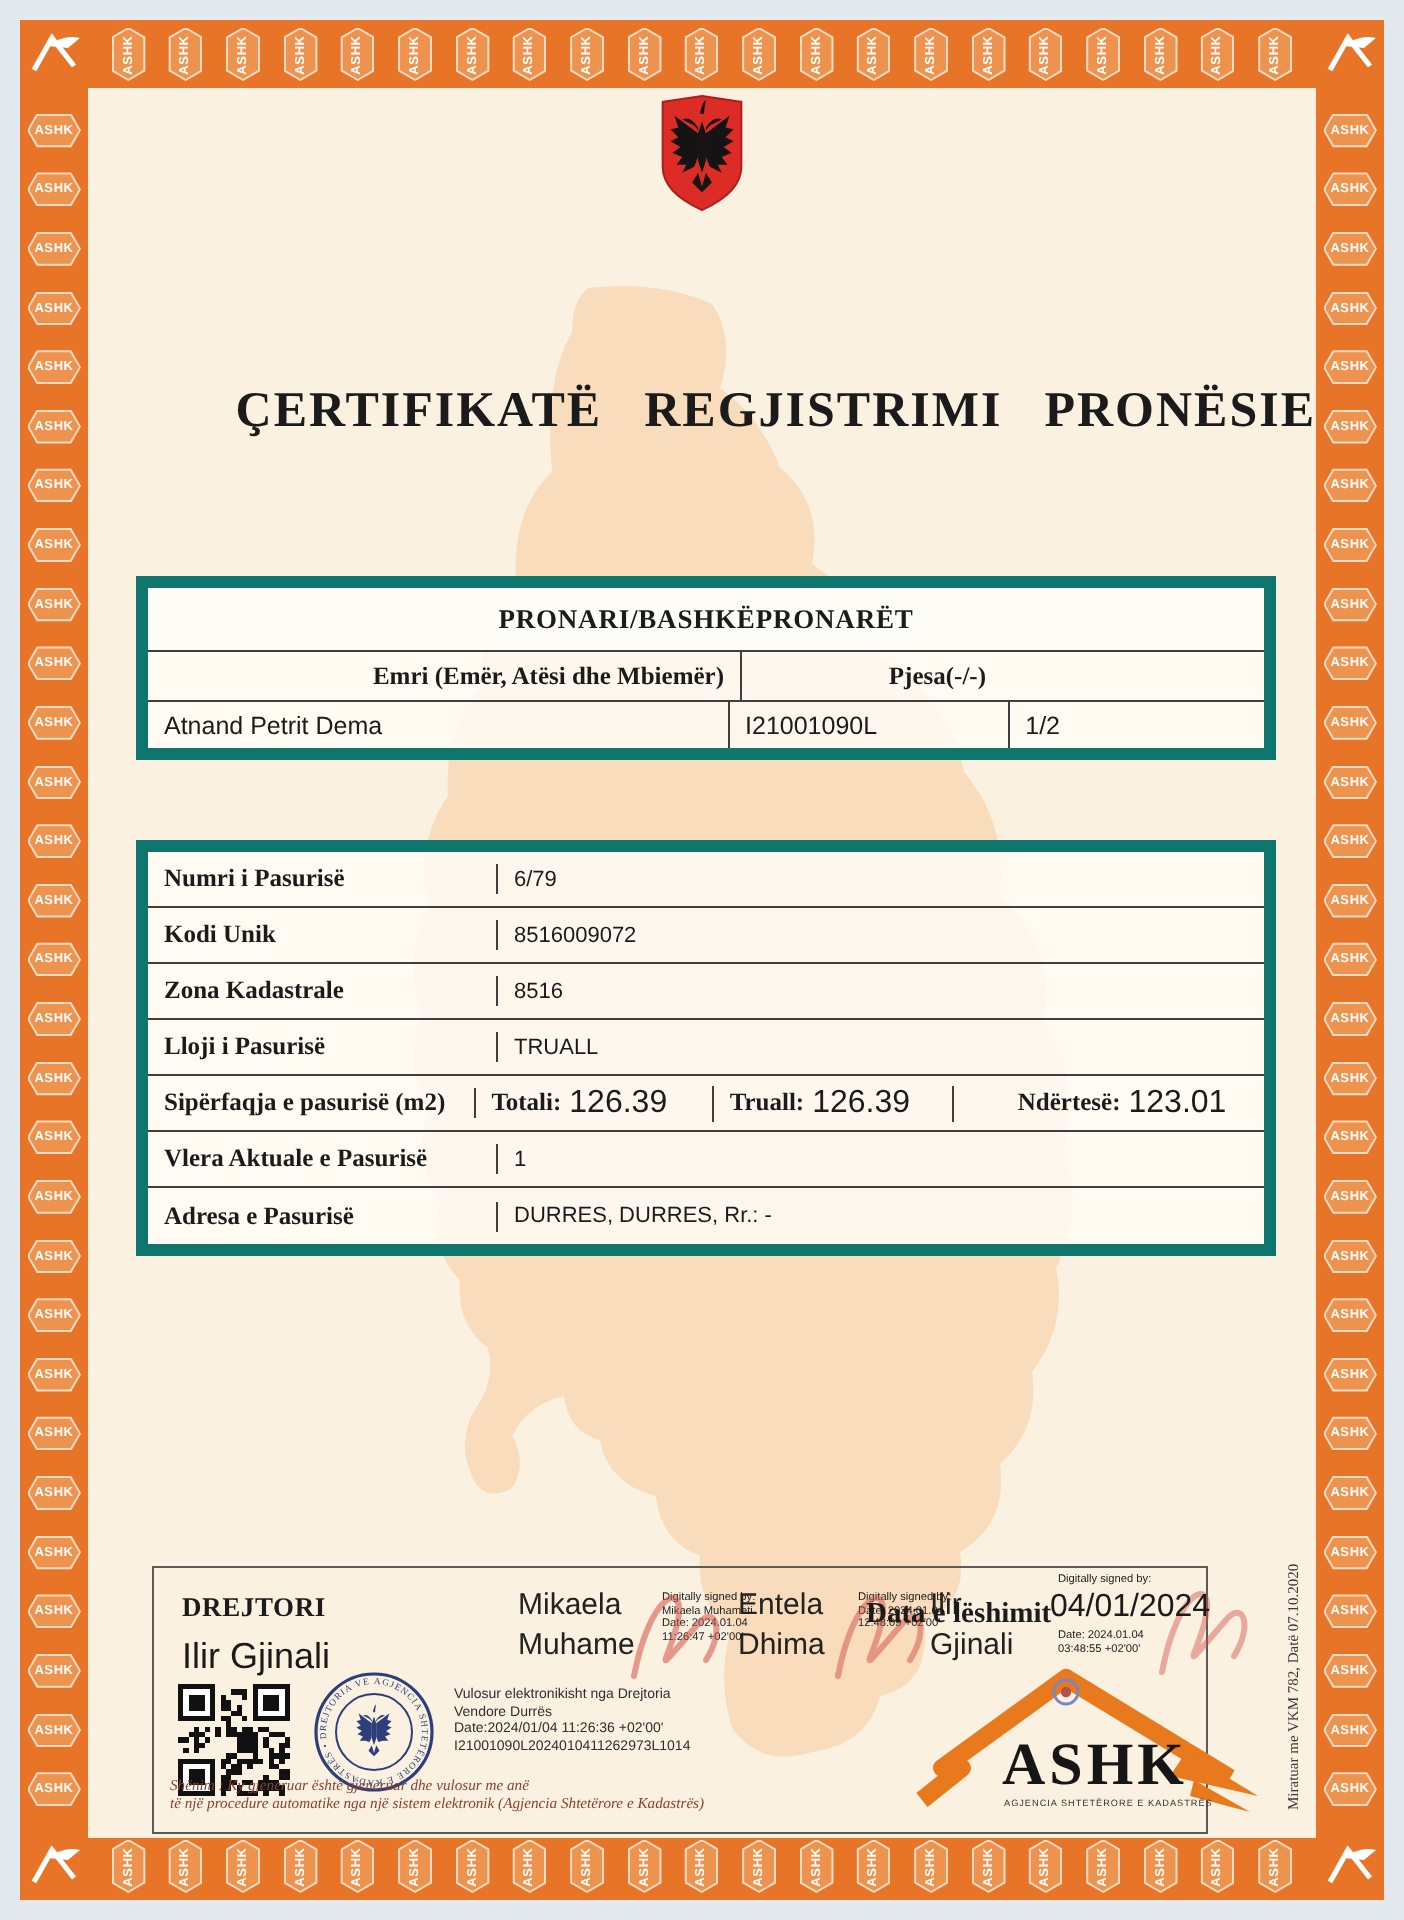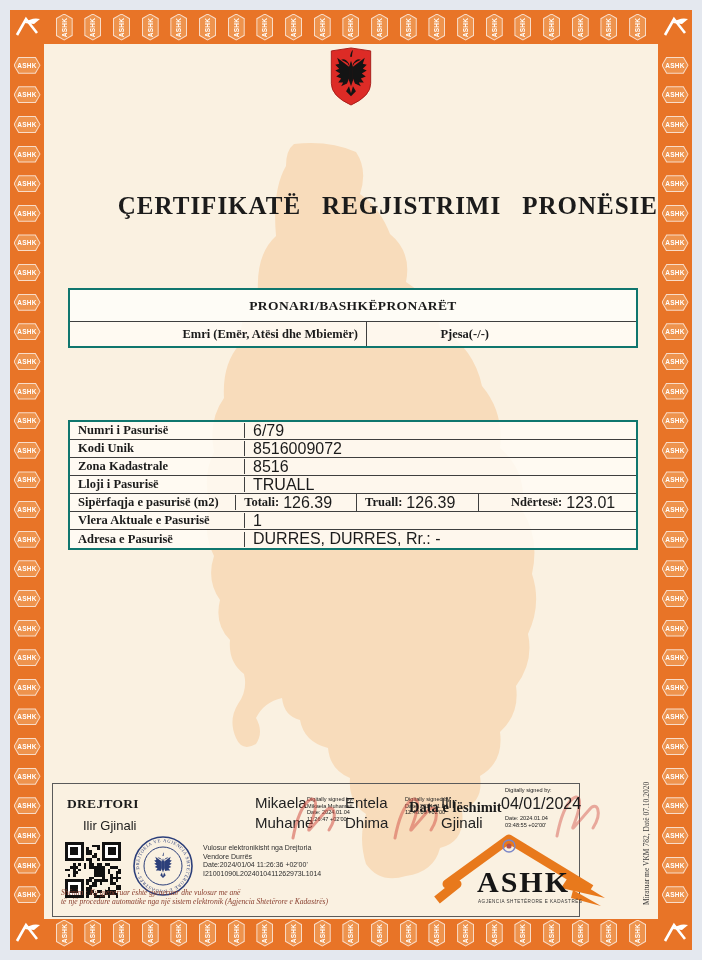--- a/index.html
+++ b/index.html
@@ -28,46 +28,46 @@
   
   .page{position:absolute;left:44px;top:44px;width:614px;height:875px;background:#faf1e1;}
   .map-wm{position:absolute;left:100px;top:98px;width:400px;height:742px;z-index:0;}
   
   .emblem{position:absolute;left:283px;top:3px;width:48px;height:59px;z-index:2;}
   .hdr{position:absolute;left:0;top:63px;width:100%;text-align:center;z-index:2;
        font-weight:bold;font-size:13.5px;letter-spacing:.4px;line-height:16px;}
   .doc-title{position:absolute;left:0;top:148px;width:100%;text-align:right;z-index:2;
        font-weight:bold;font-size:25px;letter-spacing:1px;word-spacing:.55em;}
   
-  .tbl{position:absolute;left:24px;width:570px;z-index:2;border:2px solid #0f766e;box-sizing:border-box;}
+  .tbl{position:absolute;left:24px;width:570px;z-index:2;border:6px solid #0f766e;box-sizing:border-box;}
   .trow{display:flex;border-bottom:1px solid #3f3f3f;background:rgba(255,252,245,.86);}
   .trow:last-child{border-bottom:none;}
   .tcell{border-right:1px solid #3f3f3f;box-sizing:border-box;padding:5px 8px 4px 8px;overflow:hidden;white-space:nowrap;}
   .tcell:last-child{border-right:none;}
   .owners{top:244px;}
   .owners .title-row{display:block;text-align:center;font-weight:bold;font-size:13.5px;
         padding:8px 0 7px 0;letter-spacing:.4px;}
   .owners .c1{width:297px;} .owners .c2{width:143px;} .owners .c3{width:130px;}
   .owners .hrow .tcell{text-align:right;font-weight:bold;font-size:12.5px;}
   .owners .drow .tcell{font-size:12.5px;}
   .props{top:376px;}
   .props .lab{width:175px;font-weight:bold;font-size:12.5px;font-family:"Liberation Serif",serif;}
-  .props .val{flex:1;font-size:16px;}
-  .props .trow{height:18px;box-sizing:border-box;align-items:center;}
+  .props .val{flex:1;font-size:11px;}
+  .props .trow{height:28px;box-sizing:border-box;align-items:center;}
   .props .tcell{padding-top:0;padding-bottom:0;display:flex;align-items:center;}
   .kv b{font-family:"Liberation Serif",serif;font-size:12.5px;margin-right:4px;}
   .s1{width:127px;} .s2{width:128px;} .s3{width:140px;margin-left:24px;}
   .note-line{position:absolute;left:26px;top:584px;z-index:2;font-style:italic;font-size:9px;
        color:#3c3c3c;letter-spacing:.2px;}
   
-  .sigbox{position:absolute;left:8px;top:739px;width:528px;height:134px;z-index:2;
+  .sigbox{position:absolute;left:32px;top:739px;width:528px;height:134px;z-index:2;
        border:1.5px solid #5a5a5a;box-sizing:border-box;}
   .sigbox .abs{position:absolute;}
   .d-label{font-weight:bold;font-size:13.5px;letter-spacing:.3px;}
-  .d-name{font-size:13px;margin-left:16px;}
+  .d-name{font-size:18px;}
   .sig-name{font-size:15px;line-height:20px;color:#222;}
   .tiny{font-size:5.6px;line-height:6.6px;color:#222;}
   .issue-label{font-weight:bold;font-size:14.5px;z-index:5;}
   .issue-value{font-size:16px;z-index:4;}
   .scribble{position:absolute;z-index:3;pointer-events:none;}
   .stamp-text{font-size:7px;line-height:8.6px;color:#2e2e2e;}
   .auto-note{font-family:"Liberation Serif",serif;font-style:italic;font-size:7.6px;line-height:9px;color:#8a4030;}
   .vkm{position:absolute;left:598px;top:861px;width:135px;z-index:2;font-size:7.5px;color:#3a3a3a;
        font-family:"Liberation Serif",serif;transform:rotate(-90deg);transform-origin:0 0;white-space:nowrap;}
 </style>
@@ -632,20 +632,25 @@
   <div class="doc-title serif">ÇERTIFIKATË REGJISTRIMI PRONËSIE</div>
 
   <div class="tbl owners">
     <div class="trow">
         <div class="title-row serif" style="width:100%;background:#fefcf6;">PRONARI/BASHKËPRONARËT</div>
       </div>
     <div class="trow hrow">
       <div class="tcell serif c1">Emri (Emër, Atësi dhe Mbiemër)</div>
       <div class="tcell serif c3">Pjesa(-/-)</div>
     </div>
+    <div class="trow drow">
+      <div class="tcell c1">Atnand Petrit Dema</div>
+      <div class="tcell c2">I21001090L</div>
+      <div class="tcell c3">1/2</div>
+    </div>
   </div>
 
   <div class="tbl props">
     <div class="trow">
       <div class="tcell lab">Numri i Pasurisë</div>
       <div class="tcell val">6/79</div>
     </div>
     <div class="trow">
       <div class="tcell lab">Kodi Unik</div>
       <div class="tcell val">8516009072</div>
@@ -682,21 +687,21 @@
       <div class="tcell val">DURRES, DURRES, Rr.: -</div>
     </div>
   </div>
 
 
   <div class="sigbox">
 
     <div class="abs d-label serif" style="left:14px;top:12px;">DREJTORI</div>
     <div class="abs d-name" style="left:14px;top:34px;">Ilir Gjinali</div>
 
-    <div class="abs sig-name" style="left:182px;top:9px;margin-left:20px;">
+    <div class="abs sig-name" style="left:182px;top:9px;">
       <div>Mikaela</div>
       <div>Muhame</div>
     </div>
     <div class="abs tiny" style="left:254px;top:12px;">
       <div>Digitally signed by:</div>
       <div>Mikaela Muhameti</div>
       <div>Date: 2024.01.04</div>
       <div>11:26:47 +02'00'</div>
     </div>
     <svg class="scribble" style="left:228px;top:2px;" width="70" height="62" viewBox="0 0 70 62">

